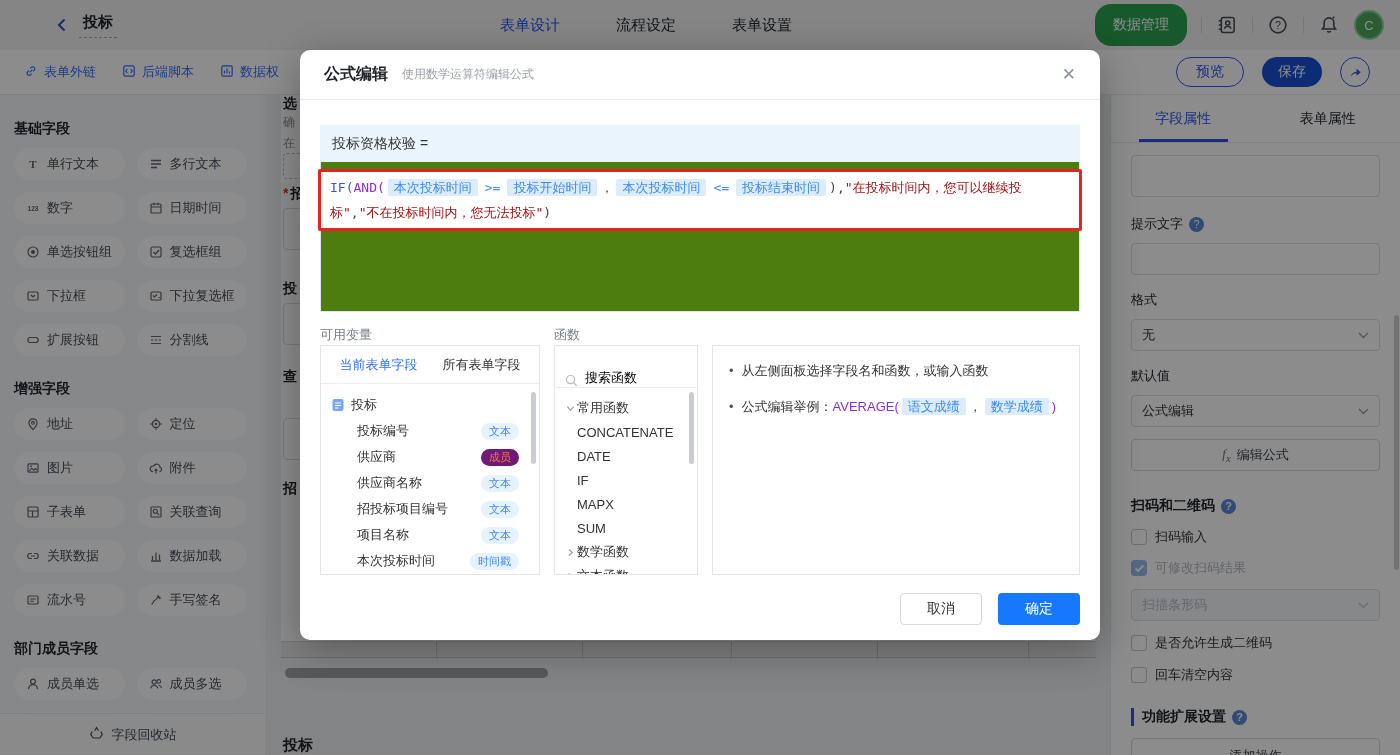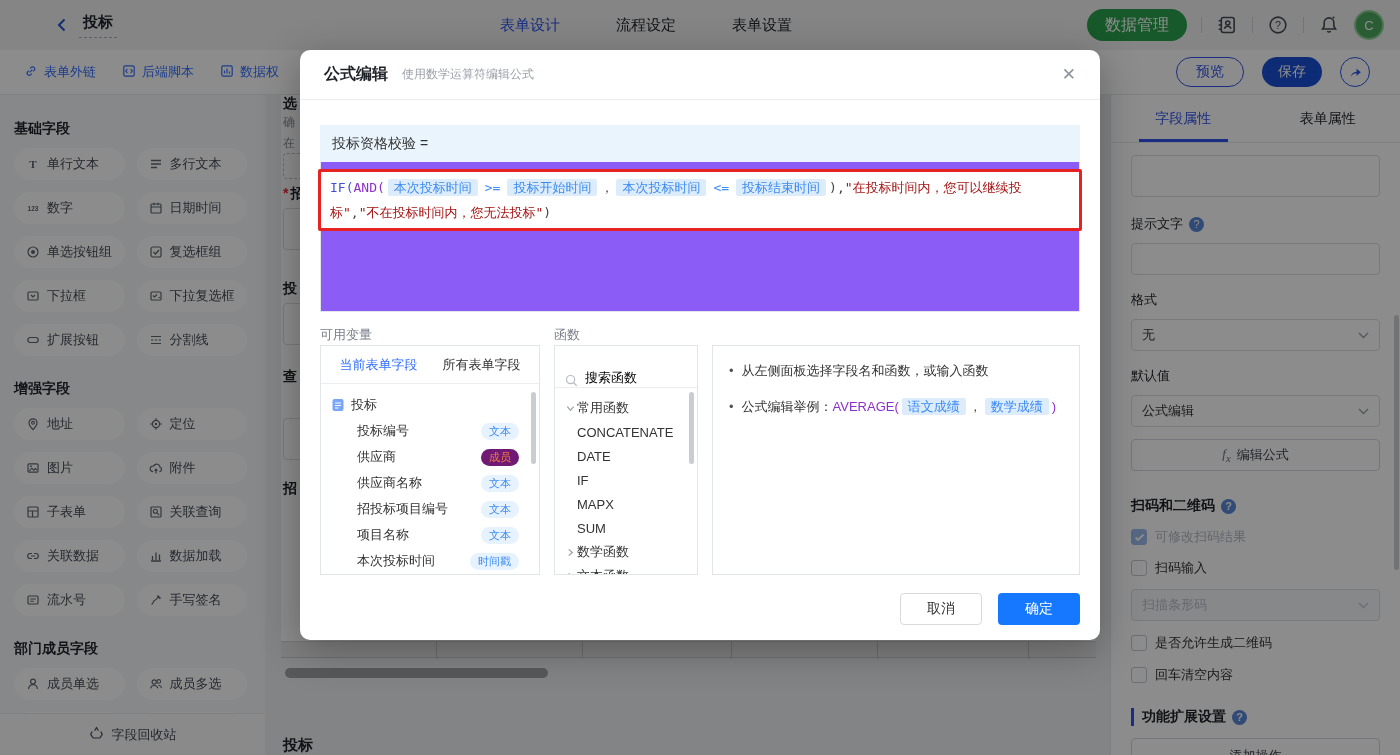--- a/index.html
+++ b/index.html
@@ -8,21 +8,21 @@
 
   
   .topbar { position:absolute; left:0; top:0; width:1400px; height:50px; background:#f2f3f5; display:flex; align-items:center; z-index:1; }
   .back { display:flex; align-items:center; gap:10px; margin-left:55px; cursor:pointer; }
   .back svg { display:block; }
   .doc-title { font-size:15px; font-weight:bold; color:#1f2329; border-bottom:1px dashed #a9afb8; padding:0 4px 5px 4px; }
   .nav-tabs { position:absolute; left:500px; top:0; height:50px; display:flex; align-items:center; gap:56px; }
   .nav-tab { font-size:15px; color:#1f2329; cursor:pointer; }
   .nav-tab.active { color:#2f54eb; }
   .top-right { position:absolute; right:16px; top:0; height:50px; display:flex; align-items:center; gap:14px; }
-  .pill-green { height:32px; padding:4px 18px; border-radius:16px; background:#2ba24f; color:#fff; font-size:16px; display:flex; align-items:center; cursor:pointer; }
+  .pill-green { height:42px; padding:4px 18px; border-radius:16px; background:#2ba24f; color:#fff; font-size:14px; display:flex; align-items:center; cursor:pointer; }
   .v-div { width:1px; height:16px; background:#d3d6da; }
   .top-ic { width:22px; height:22px; color:#454b54; display:flex; align-items:center; justify-content:center; cursor:pointer; }
   .avatar { width:30px; height:30px; border-radius:50%; background:#4da95d; color:#fff; font-size:13px; display:flex; align-items:center; justify-content:center; border:2px solid #8fd09a; cursor:pointer; }
 
   
   .toolbar { position:absolute; left:0; top:50px; width:1400px; height:45px; background:#fff; border-bottom:1px solid #e7e9ec; display:flex; align-items:center; z-index:1; }
   .tb-link { display:flex; align-items:center; gap:6px; color:#3370ff; font-size:13px; margin-left:26px; cursor:pointer; }
   .tb-link:first-child { margin-left:24px; }
   .tb-right { position:absolute; right:30px; display:flex; align-items:center; gap:18px; }
   .btn-preview { width:68px; height:30px; border:1px solid #2f54eb; border-radius:16px; color:#2f54eb; background:#fff; font-size:14px; display:flex; align-items:center; justify-content:center; cursor:pointer; }
@@ -79,21 +79,21 @@
   
   .dim { position:absolute; inset:0; background:rgba(0,0,0,0.45); z-index:50; }
 
   
   .modal { position:absolute; left:300px; top:50px; width:800px; height:590px; background:#fff; border-radius:10px; box-shadow:0 10px 40px rgba(0,0,0,.3); z-index:100; }
   .m-head { height:50px; border-bottom:1px solid #ecedf0; display:flex; align-items:center; padding:0 24px; }
   .m-title { font-size:16px; font-weight:bold; color:#1f2329; }
   .m-sub { font-size:12px; color:#9b9fa8; margin-left:14px; }
   .m-close { margin-left:auto; color:#8f959e; font-size:17px; cursor:pointer; line-height:1; }
   .assign-bar { position:absolute; left:20px; top:75px; width:760px; height:37px; background:#e9f4fd; display:flex; align-items:center; padding-left:12px; font-size:14px; color:#333; }
-  .editor { position:absolute; left:20px; top:112px; width:760px; height:150px; border:1px solid #e2e5e9; border-top:none; background:#8b5cf6; }
+  .editor { position:absolute; left:20px; top:112px; width:760px; height:150px; border:1px solid #e2e5e9; border-top:none; background:#4d7c0f; }
   .red-box { position:absolute; left:-3px; top:7px; width:764px; min-height:57px; border:3px solid #e62222; border-radius:2px; padding:3px 9px; font-family:"DejaVu Sans Mono","Liberation Mono",monospace; font-size:13px; line-height:25px; background:#fff; }
   .tk-kw { color:#3f51d9; }
   .tk-fn { color:#8b2fc9; }
   .tk-op { color:#3e8ef5; margin:0 4px; }
   .tk-chip { background:#dcecfb; color:#3d8bf2; padding:1px 6px; border-radius:2px; margin:0 3px; font-family:"Liberation Sans",sans-serif; }
   .tk-str { color:#a51313; word-break:break-all; }
   .tk-plain { color:#444; }
   .col-label { position:absolute; top:276px; font-size:13px; color:#787f89; }
   .panel { position:absolute; top:295px; height:230px; border:1px solid #e2e5e9; background:#fff; overflow:hidden; }
   .var-panel { left:20px; width:220px; }
@@ -435,30 +435,30 @@
     </div>
     <div class="fx-btn">
       <span class="fx-g">f<sub>x</sub></span>
       <span>编辑公式</span>
     </div>
     <div class="sec-h">
         <span>扫码和二维码</span>
         <span class="qmark">?</span>
       </div>
     <div class="chk-row">
+      <span class="chk"></span>
+      <span class="chk-lbl">扫码输入</span>
+    </div>
+    <div class="chk-row">
       <span class="chk checked">
           <svg width="11" height="9" viewBox="0 0 11 9">
             <path d="M1.5 4.5 4 7l5.5-5.5" fill="none" stroke="#fff" stroke-width="1.8"></path>
           </svg>
         </span>
       <span class="chk-lbl dis">可修改扫码结果</span>
-    </div>
-    <div class="chk-row">
-      <span class="chk"></span>
-      <span class="chk-lbl">扫码输入</span>
     </div>
     <div class="psel disabled" style="margin-top:12px;">
       <span>扫描条形码</span>
       <svg width="11" height="7" viewBox="0 0 11 7">
           <path d="M1 1l4.5 4.5L10 1" fill="none" stroke="#c3c8cf" stroke-width="1.4"></path>
         </svg>
     </div>
     <div class="chk-row">
       <span class="chk"></span>
       <span class="chk-lbl">是否允许生成二维码</span>

